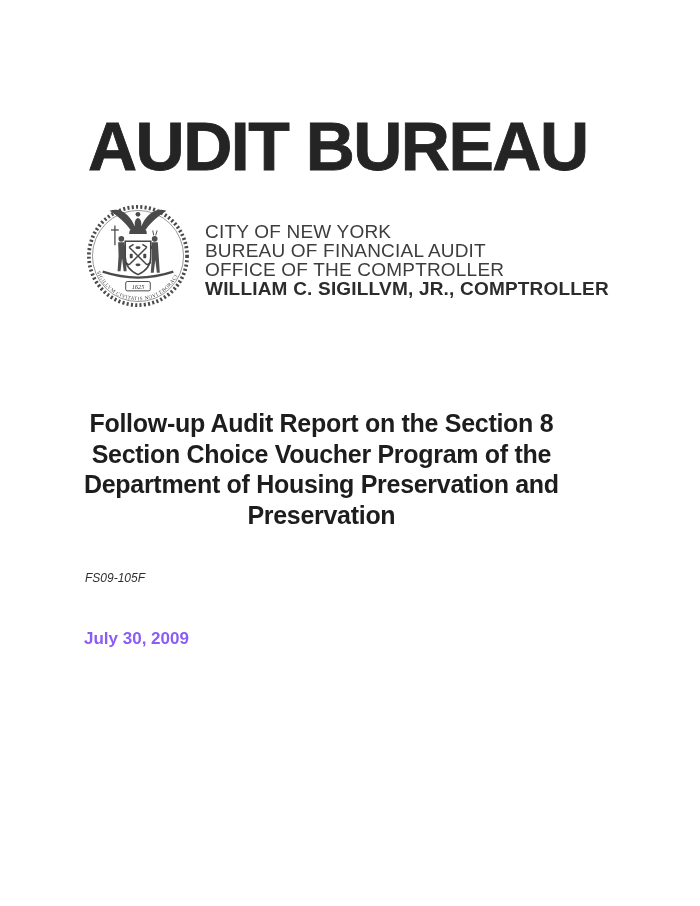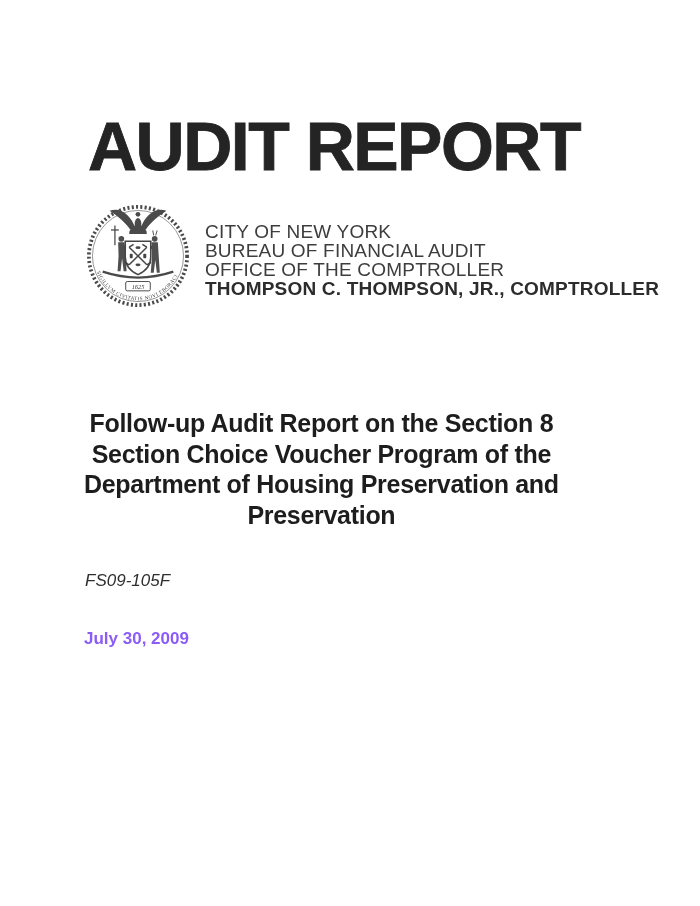--- a/index.html
+++ b/index.html
@@ -52,41 +52,41 @@
     font-weight: bold;
     line-height: 30.5px;
     letter-spacing: -0.3px;
     color: #1d1d1d;
   }
   .report-title div { white-space: nowrap; text-align: center; }
   .report-number {
     position: absolute;
     left: 85px;
     top: 571px;
-    font-size: 17px;
+    font-size: 12px;
     font-style: italic;
     color: #2e2e2e;
     white-space: nowrap;
   }
   .report-date {
     position: absolute;
     left: 84px;
     top: 629px;
     font-size: 17px;
     font-weight: bold;
     color: #8b5cf6;
     white-space: nowrap;
   }
 </style>
 </head>
 <body>
 
 <div class="page">
 
-  <div class="banner-title">AUDIT REPORT</div>
+  <div class="banner-title">AUDIT BUREAU</div>
 
   <svg class="seal" width="108" height="118" viewBox="0 0 110 120" xmlns="http://www.w3.org/2000/svg">
 
     <circle cx="55" cy="60" r="50" fill="none" stroke="#4a4a4a" stroke-width="3.8" stroke-dasharray="2.1 2.3"></circle>
     <circle cx="55" cy="60" r="46.4" fill="none" stroke="#6a6a6a" stroke-width="0.7"></circle>
 
     <g fill="#4a4a4a">
       <path d="M53 33 C47 16 36 10 26 14 C34 19 42 26 47 33 Z"></path>
       <path d="M57 33 C63 16 74 10 84 14 C76 19 68 26 63 33 Z"></path>
       <ellipse cx="55" cy="27.5" rx="3.4" ry="6.3"></ellipse>
@@ -141,21 +141,21 @@
     <path id="sealMottoArc" d="M12.7 75.4 A45 45 0 0 0 97.3 75.4" fill="none"></path>
     <text font-size="5.2" letter-spacing="0.5" fill="#3f3f3f" font-family="Liberation Serif, serif">
       <textPath href="#sealMottoArc" startOffset="1%">SIGILLVM CIVITATIS NOVI EBORACI</textPath>
     </text>
   </svg>
 
   <div class="agency-block">
     <div class="agency-line">CITY OF NEW YORK</div>
     <div class="agency-line">BUREAU OF FINANCIAL AUDIT</div>
     <div class="agency-line">OFFICE OF THE COMPTROLLER</div>
-    <div class="agency-line comptroller-line">THOMPSON C. THOMPSON, JR., COMPTROLLER</div>
+    <div class="agency-line comptroller-line">WILLIAM C. SIGILLVM, JR., COMPTROLLER</div>
   </div>
 
   <div class="report-title">
     <div>Follow-up Audit Report on the Section 8</div>
     <div>Section Choice Voucher Program of the</div>
     <div>Department of Housing Preservation and</div>
     <div>Preservation</div>
   </div>
 
   <div class="report-number">FS09-105F</div>

